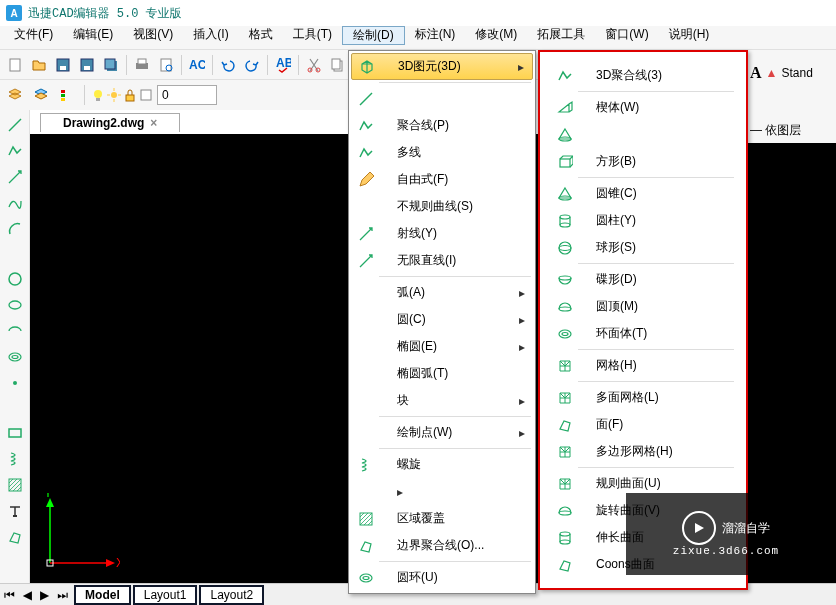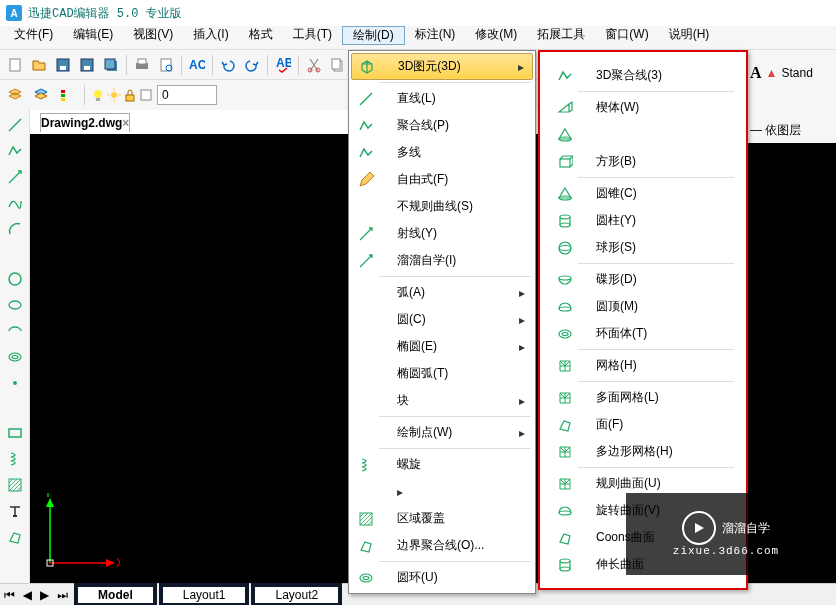--- a/index.html
+++ b/index.html
@@ -14,27 +14,27 @@
   .tool { width: 22px; height: 22px; display: flex; align-items: center; justify-content: center; }
   .sep { width: 1px; height: 20px; background: #d0d0d0; margin: 0 2px; }
   .toolbar2 { height: 30px; background: #f6f6f6; display: flex; align-items: center; padding: 0 4px; gap: 4px; }
   .layerprops { display: flex; align-items: center; gap: 2px; }
   .dropdown { border: 1px solid #aaa; background: #fff; height: 20px; display: flex; align-items: center; padding: 0 4px; }
   .content { display: flex; height: calc(605px - 26px - 24px - 30px - 30px - 22px); }
   .ltoolbar { width: 30px; background: #f6f6f6; border-right: 1px solid #e0e0e0; display: flex; flex-direction: column; align-items: center; gap: 4px; padding-top: 4px; }
   .ltool { width: 22px; height: 22px; display: flex; align-items: center; justify-content: center; }
   .drawarea { flex: 1; display: flex; flex-direction: column; }
   .tabs { height: 24px; display: flex; align-items: center; padding-left: 10px; }
-  .tab { padding: 2px 0; border: 1px solid #aaa; border-bottom: none; background: #fff; display: flex; align-items: center; font-weight: bold; }
+  .tab { padding: 2px 22px; border: 1px solid #aaa; border-bottom: none; background: #fff; display: flex; align-items: center; gap: 6px; font-weight: bold; }
   .tab .close { color: #888; }
   .canvas { flex: 1; background: #000; position: relative; }
   .ucs { position: absolute; bottom: 10px; left: 10px; }
   .statusbar { height: 22px; background: #f0f0f0; border-top: 1px solid #ccc; display: flex; align-items: center; font-size: 11px; }
   .statusbar .navbtn { padding: 0 4px; }
-  .statusbar .stab { border: 4px solid #0f172a; background: #fff; padding: 1px 20px; margin-left: 2px; margin-top: 44px; }
+  .statusbar .stab { border: 2px solid #0f172a; background: #fff; padding: 1px 9px; margin-left: 2px; margin-top: 44px; }
   
   .popup { position: absolute; background: #fff; border: 1px solid #888; box-shadow: 2px 2px 4px rgba(0,0,0,0.3); z-index: 100; }
   .popup .row { height: 27px; display: flex; align-items: center; padding: 0 8px 0 4px; gap: 20px; }
   .popup .row .ico { width: 22px; height: 22px; display: flex; align-items: center; justify-content: center; }
   .popup .row .lbl { flex: 1; white-space: nowrap; }
   .popup .row .arrow { color: #333; }
   .popup .sepline { height: 1px; background: #ddd; margin: 2px 2px 2px 28px; }
   .popup1 { top: 50px; left: 348px; width: 188px; padding: 2px; }
   .popup1 .row.hl { background: linear-gradient(#ffe495, #ffd34e); border: 1px solid #c0a050; border-radius: 2px; }
   .popup2 { top: 50px; left: 538px; width: 210px; padding: 10px; border: 2px solid #d00 !important; }
@@ -414,21 +414,20 @@
       <span class="lbl">3D图元(3D)</span>
       <span class="arrow">▸</span>
     </div>
     <div class="sepline"></div>
     <div class="row">
       <span class="ico">
         <svg width="16" height="16">
           <use href="#i-line"></use>
         </svg>
       </span>
-      <span class="lbl">直线(L)</span>
     </div>
     <div class="row">
       <span class="ico">
         <svg width="16" height="16">
           <use href="#i-polyline"></use>
         </svg>
       </span>
       <span class="lbl">聚合线(P)</span>
     </div>
     <div class="row">
@@ -458,21 +457,21 @@
         </svg>
       </span>
       <span class="lbl">射线(Y)</span>
     </div>
     <div class="row">
       <span class="ico">
         <svg width="16" height="16">
           <use href="#i-ray"></use>
         </svg>
       </span>
-      <span class="lbl">溜溜自学(I)</span>
+      <span class="lbl">无限直线(I)</span>
     </div>
     <div class="sepline"></div>
     <div class="row">
       <span class="ico"></span>
       <span class="lbl">弧(A)</span>
       <span class="arrow">▸</span>
     </div>
     <div class="row">
       <span class="ico"></span>
       <span class="lbl">圆(C)</span>
@@ -668,32 +667,32 @@
       <span class="ico">
         <svg width="16" height="16">
           <use href="#i-dome"></use>
         </svg>
       </span>
       <span class="lbl">旋转曲面(V)</span>
     </div>
     <div class="row">
       <span class="ico">
         <svg width="16" height="16">
+          <use href="#i-cyl"></use>
+        </svg>
+      </span>
+      <span class="lbl">伸长曲面</span>
+    </div>
+    <div class="row">
+      <span class="ico">
+        <svg width="16" height="16">
           <use href="#i-face"></use>
         </svg>
       </span>
       <span class="lbl">Coons曲面</span>
-    </div>
-    <div class="row">
-      <span class="ico">
-        <svg width="16" height="16">
-          <use href="#i-cyl"></use>
-        </svg>
-      </span>
-      <span class="lbl">伸长曲面</span>
     </div>
   </div>
 
 <div class="watermark">
   <div class="big">
     <span class="playcircle">
         <svg width="14" height="14">
           <polygon points="3,2 12,7 3,12" fill="#fff"></polygon>
         </svg>
       </span>

